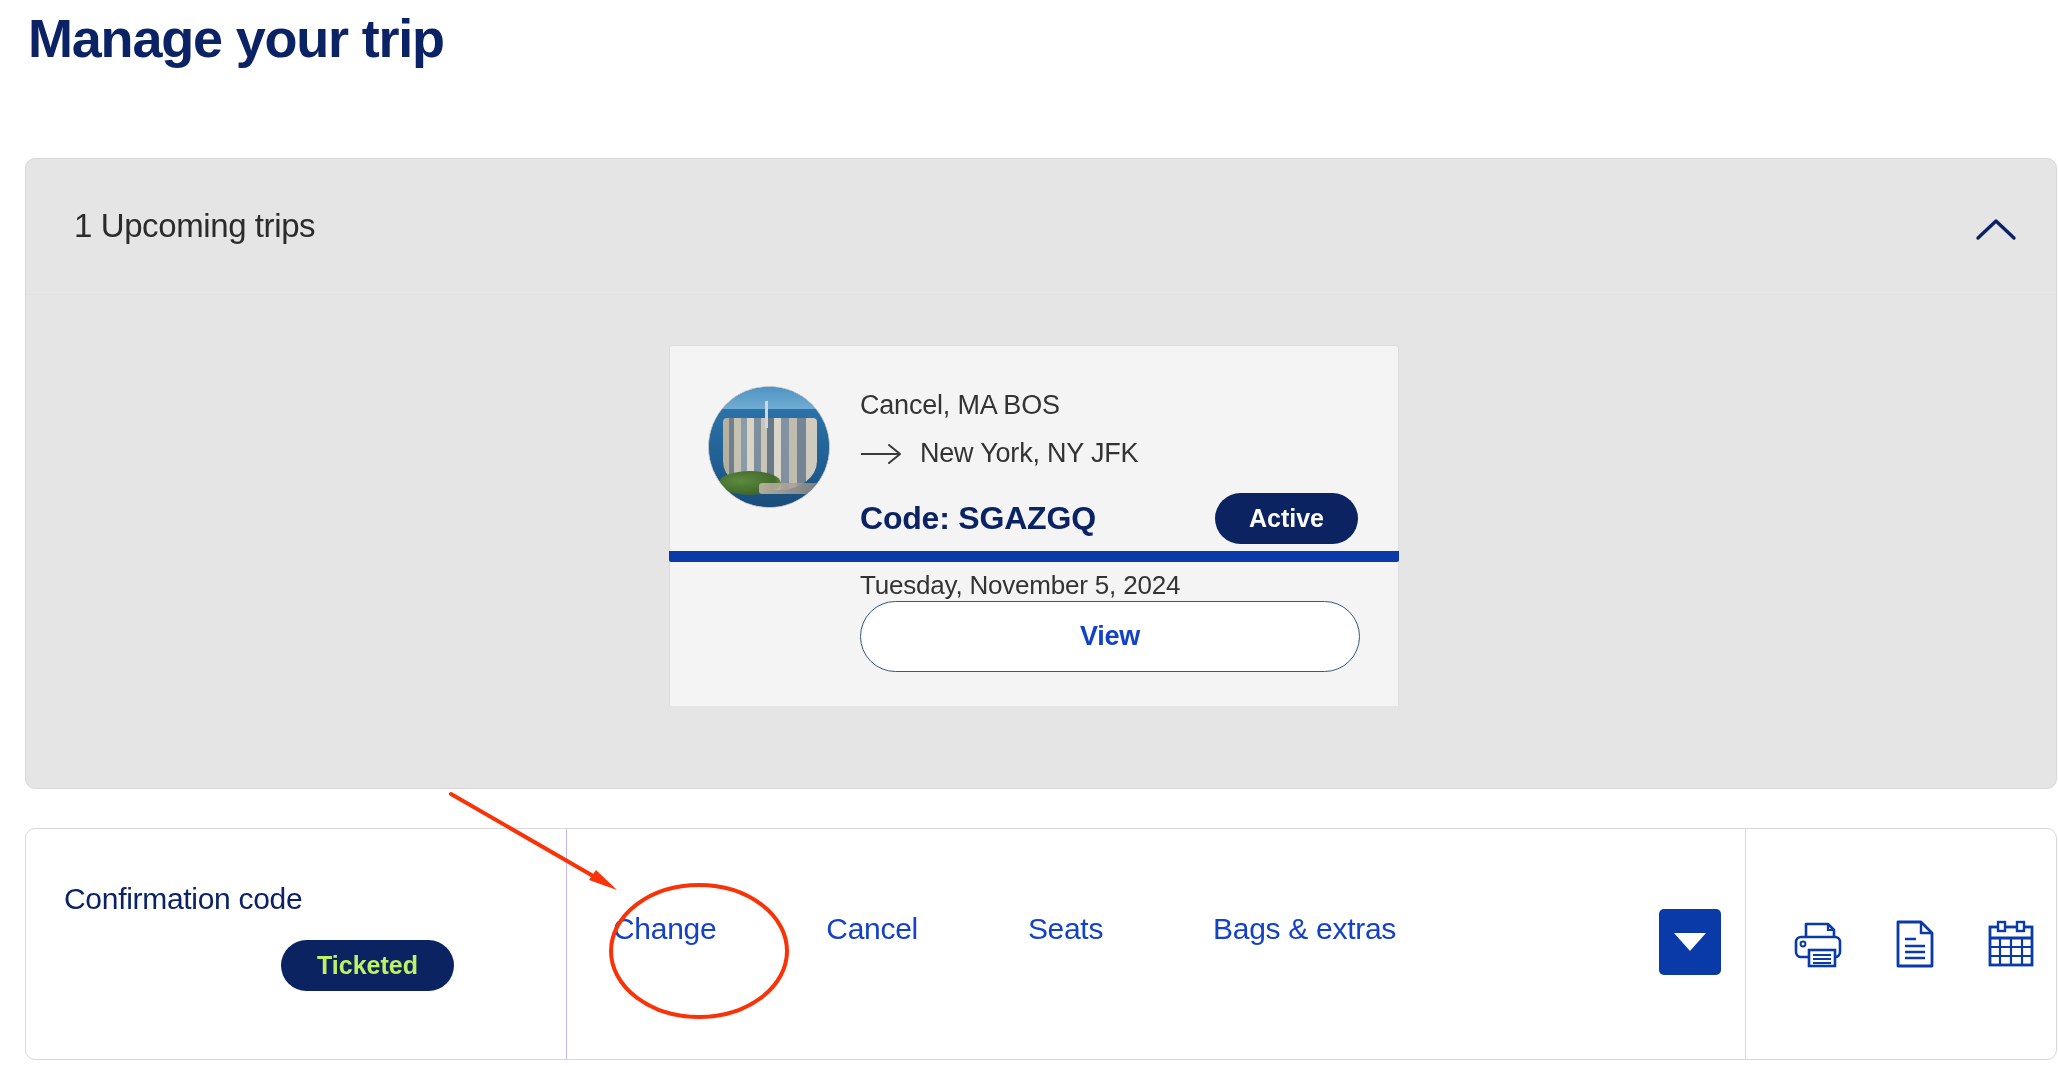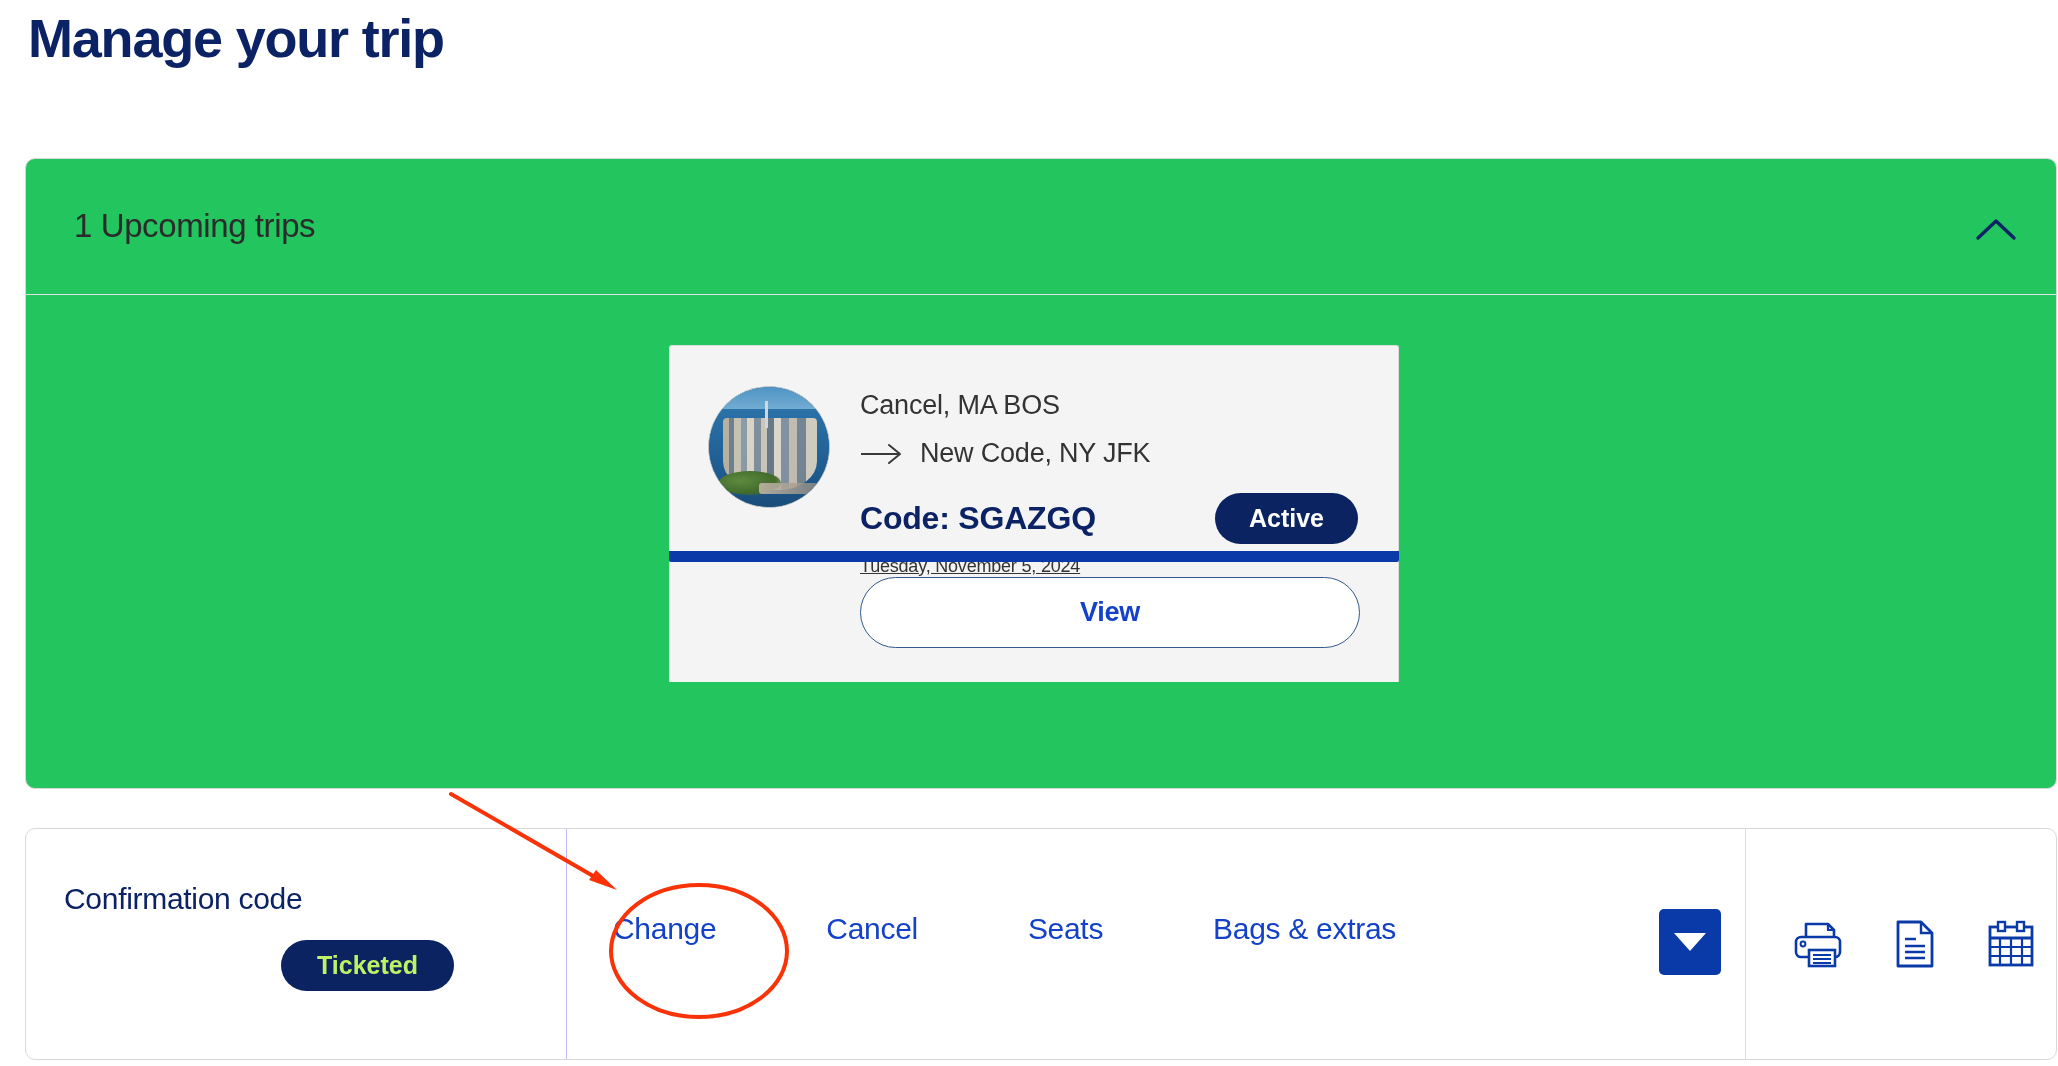--- a/index.html
+++ b/index.html
@@ -32,21 +32,21 @@
     white-space: nowrap;
   }
 
   
   .trips-card {
     position: absolute;
     left: 25px;
     top: 158px;
     width: 2032px;
     height: 631px;
-    background: #22c55e;
+    background: #e5e5e5;
     border: 1px solid #d8d8d8;
     border-radius: 10px;
   }
 
   .trips-header {
     position: relative;
     height: 136px;
     border-bottom: 1px solid #e2e2e2;
   }
 
@@ -189,26 +189,25 @@
     font-weight: 700;
     border-radius: 999px;
     padding: 13px 34px;
     line-height: 1;
     white-space: nowrap;
     border: none;
     cursor: default;
   }
 
   .trip-date {
-    margin-top: 12px;
-    font-size: 18px;
+    margin-top: 26px;
+    font-size: 26px;
     color: #333333;
     letter-spacing: -0.2px;
     white-space: nowrap;
-    text-decoration: underline;
   }
 
   .view-btn {
     display: block;
     width: 100%;
     background: #ffffff;
     border: 1px solid #33598c;
     border-radius: 999px;
     padding: 19px 0;
     font-family: "Liberation Sans", sans-serif;
@@ -365,21 +364,21 @@
       </div>
 
       <div class="trip-info">
         <div class="trip-origin">Cancel, MA BOS</div>
 
         <div class="trip-dest-row">
           <svg class="trip-arrow-icon" width="44" height="22" viewBox="0 0 44 22" fill="none">
             <path d="M1 11 H40" stroke="#3a3a3a" stroke-width="2"></path>
             <path d="M29 2 L40 11 L29 20" stroke="#3a3a3a" stroke-width="2" fill="none" stroke-linecap="round" stroke-linejoin="round"></path>
           </svg>
-          <div class="trip-dest">New Code, NY JFK</div>
+          <div class="trip-dest">New York, NY JFK</div>
         </div>
 
         <div class="trip-code-row">
           <div class="trip-code">Code: SGAZGQ</div>
           <span class="status-pill">Active</span>
         </div>
 
         <div class="trip-date">Tuesday, November 5, 2024</div>
 
         <button class="view-btn">View</button>

